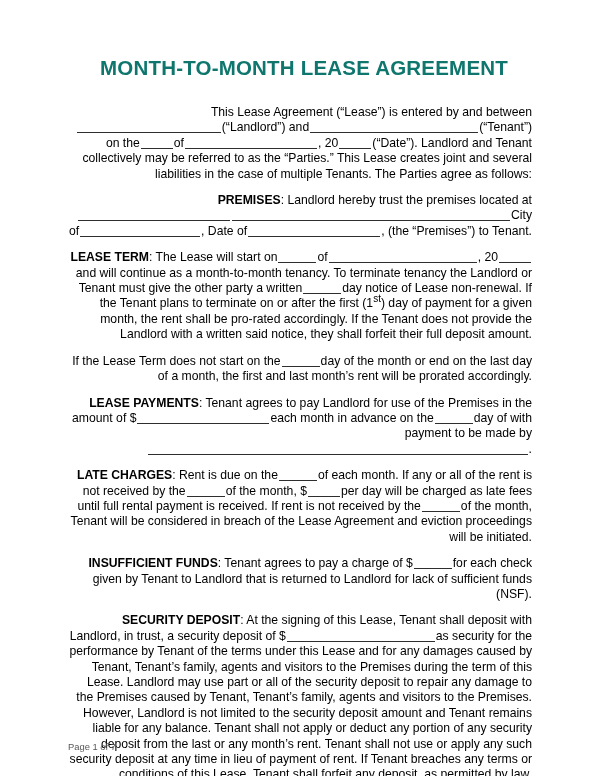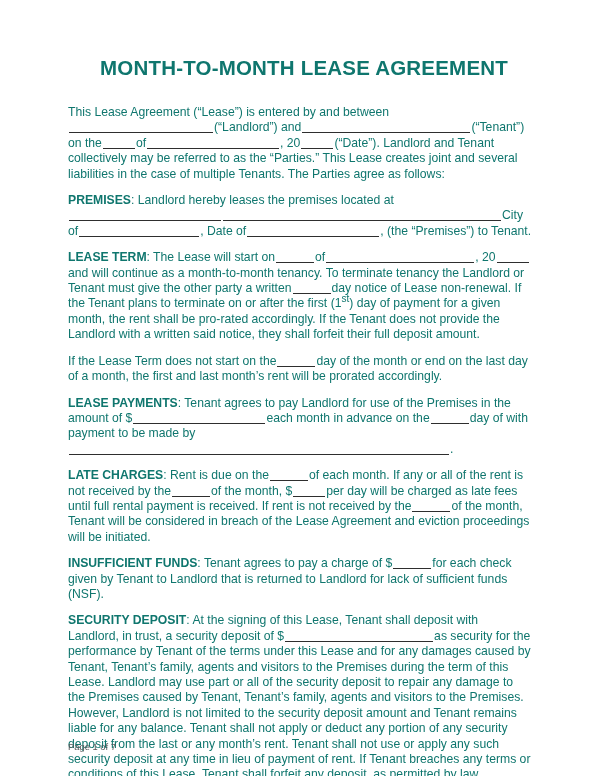--- a/index.html
+++ b/index.html
@@ -36,22 +36,22 @@
   .body-area {
     position: absolute;
     top: 105px;
     left: 68px;
     width: 464px;
   }
   p.para {
     margin: 0 0 11px 0;
     font-size: 12.2px;
     line-height: 15.4px;
-    text-align: left;
-    color: #0f766e;
+    text-align: right;
+    color: #000000;
   }
   .lbl {
     font-weight: bold;
   }
   
   .fill {
     display: inline-block;
     border-bottom: 1.2px solid #2e2e2e;
     vertical-align: -2px;
     height: 11px;
@@ -88,21 +88,21 @@
 <body>
 
 <div class="page">
 
   <div class="doc-title">MONTH-TO-MONTH LEASE AGREEMENT</div>
 
   <div class="body-area">
 
     <p class="para"><span>This Lease Agreement (“Lease”) is entered by and between</span><span class="fill w-rest-1"></span><span>(“Landlord”) and</span><span class="fill w-rest-2"></span><span>(“Tenant”) on the</span><span class="fill w-xs"></span><span>of</span><span class="fill w-xl"></span><span>, 20</span><span class="fill w-xs"></span><span>(“Date”). Landlord and Tenant collectively may be referred to as the “Parties.” This Lease creates joint and several liabilities in the case of multiple Tenants. The Parties agree as follows:</span></p>
 
-    <p class="para"><span class="lbl">PREMISES</span><span>: Landlord hereby leases the premises located at</span><span class="fill w-rest-3"></span><span class="fill w-long"></span><span>City of</span><span class="fill w-l"></span><span>, Date of</span><span class="fill w-xl"></span><span>, (the “Premises”) to Tenant.</span></p>
+    <p class="para"><span class="lbl">PREMISES</span><span>: Landlord hereby trust the premises located at</span><span class="fill w-rest-3"></span><span class="fill w-long"></span><span>City of</span><span class="fill w-l"></span><span>, Date of</span><span class="fill w-xl"></span><span>, (the “Premises”) to Tenant.</span></p>
 
     <p class="para"><span class="lbl">LEASE TERM</span><span>: The Lease will start on</span><span class="fill w-s"></span><span>of</span><span class="fill w-xxl"></span><span>, 20</span><span class="fill w-xs"></span><span>and will continue as a month-to-month tenancy. To terminate tenancy the Landlord or Tenant must give the other party a written</span><span class="fill w-s"></span><span>day notice of Lease non-renewal. If the Tenant plans to terminate on or after the first (1</span><sup>st</sup><span>) day of payment for a given month, the rent shall be pro-rated accordingly. If the Tenant does not provide the Landlord with a written said notice, they shall forfeit their full deposit amount.</span></p>
 
     <p class="para"><span>If the Lease Term does not start on the</span><span class="fill w-s"></span><span>day of the month or end on the last day of a month, the first and last month’s rent will be prorated accordingly.</span></p>
 
     <p class="para"><span class="lbl">LEASE PAYMENTS</span><span>: Tenant agrees to pay Landlord for use of the Premises in the amount of $</span><span class="fill w-xl"></span><span>each month in advance on the</span><span class="fill w-s"></span><span>day of with payment to be made by</span><span class="fill w-full"></span><span>.</span></p>
 
     <p class="para"><span class="lbl">LATE CHARGES</span><span>: Rent is due on the</span><span class="fill w-s"></span><span>of each month. If any or all of the rent is not received by the</span><span class="fill w-s"></span><span>of the month, $</span><span class="fill w-xs"></span><span>per day will be charged as late fees until full rental payment is received. If rent is not received by the</span><span class="fill w-s"></span><span>of the month, Tenant will be considered in breach of the Lease Agreement and eviction proceedings will be initiated.</span></p>
 
     <p class="para"><span class="lbl">INSUFFICIENT FUNDS</span><span>: Tenant agrees to pay a charge of $</span><span class="fill w-s"></span><span>for each check given by Tenant to Landlord that is returned to Landlord for lack of sufficient funds (NSF).</span></p>

